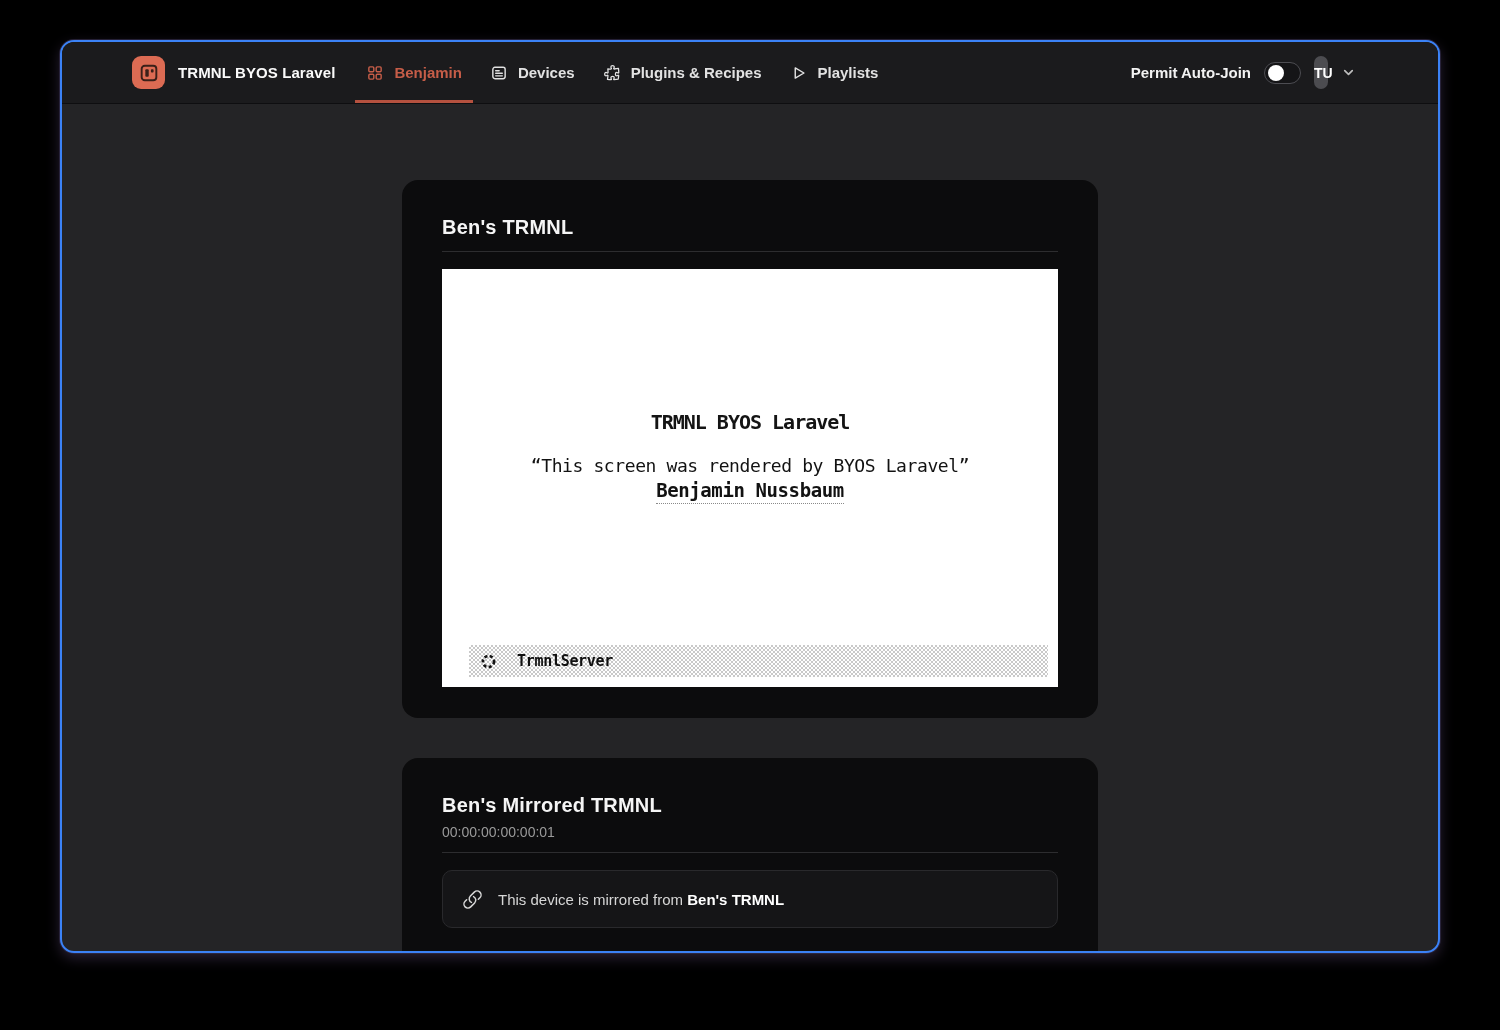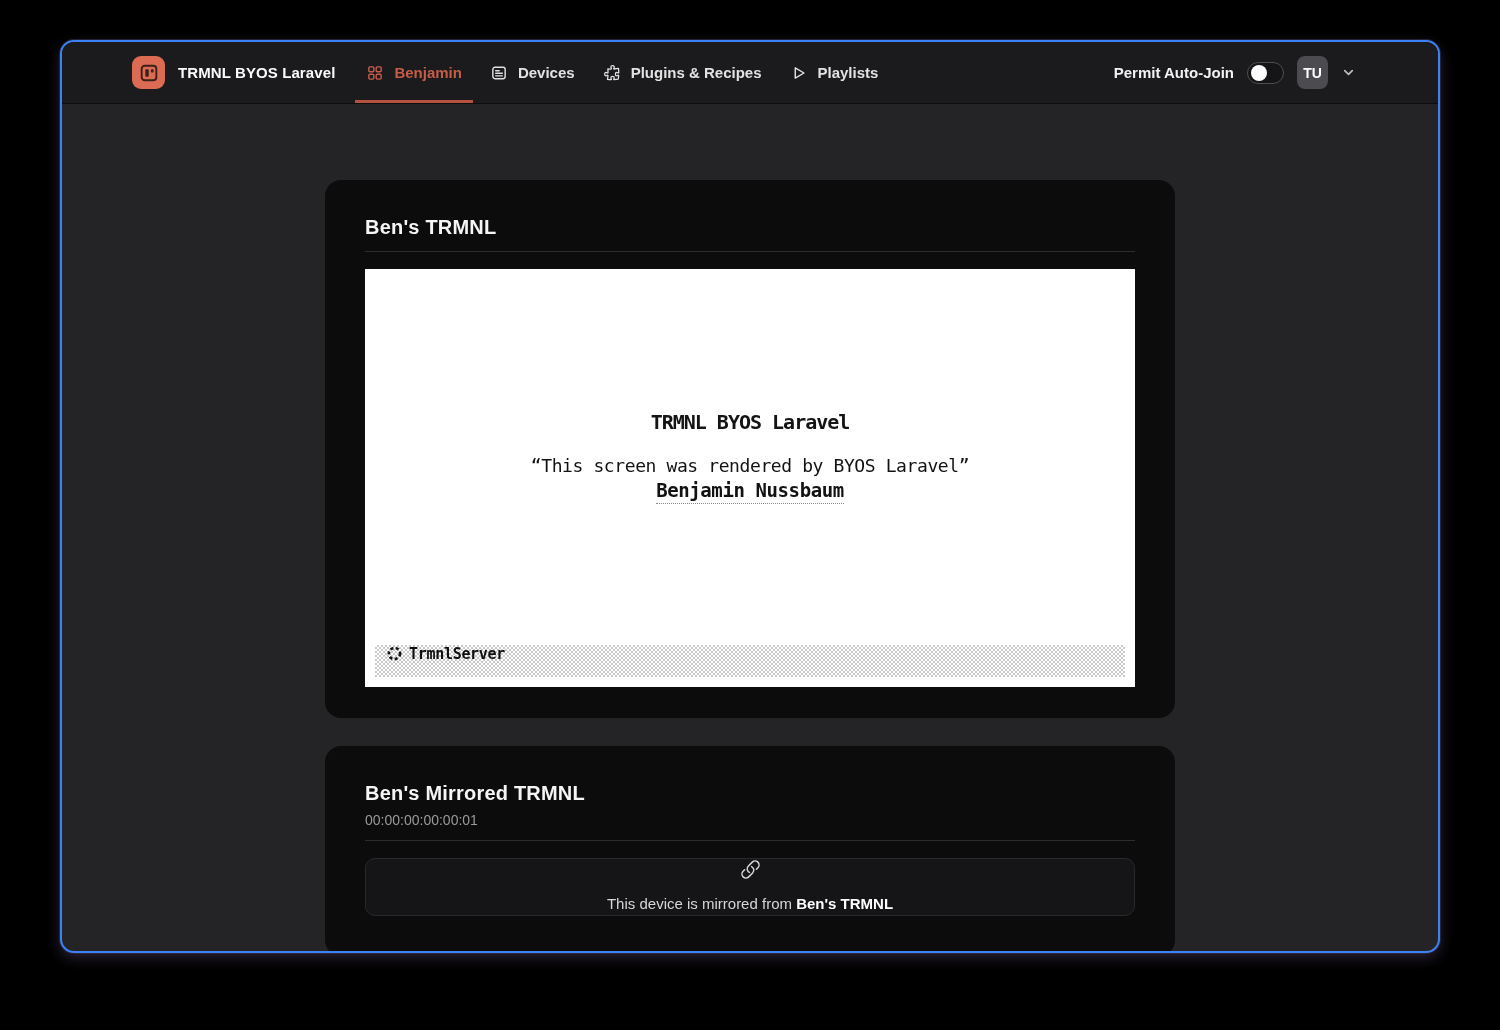--- a/index.html
+++ b/index.html
@@ -29,58 +29,58 @@
   .tab svg { flex:0 0 auto; }
   .tab.active { color:#c65d48; box-shadow:inset 0 -3px 0 #b5513f; }
   .nav-right { margin-left:auto; display:flex; align-items:center; gap:13px; }
   .toggle-label { font-size:15px; font-weight:600; color:#f2f2f2; }
   .toggle {
     width:37px; height:22px; border-radius:11px; background:#151517;
     border:1px solid #4d4d52; position:relative; cursor:pointer;
   }
   .toggle .knob { position:absolute; left:3px; top:2px; width:16px; height:16px; border-radius:50%; background:#fff; }
   .avatar {
-    width:31px; height:33px; border-radius:8px; background:#4c4c50;
+    width:14px; height:33px; border-radius:8px; background:#4c4c50;
     display:grid; place-items:center; font-size:14px; font-weight:600; color:#fff; cursor:pointer;
   }
   .chevron { display:grid; place-items:center; cursor:pointer; color:#bdbdbd; }
   
   .content { height:850px; overflow:hidden; }
   .card {
-    width:850px; margin:0 auto; background:#0c0c0d; border-radius:16px;
+    width:696px; margin:0 auto; background:#0c0c0d; border-radius:16px;
     padding:36px 40px 31px;
   }
   .card-first { margin-top:76px; }
-  .card-second { margin-top:28px; padding-bottom:40px; }
+  .card-second { margin-top:40px; padding-bottom:40px; }
   .device-name { font-size:20px; font-weight:700; color:#f5f5f5; letter-spacing:.2px; }
   .device-mac { margin-top:7px; font-size:14px; color:#9a9a9a; }
   .divider { height:1px; background:#2d2d2f; margin-top:12px; }
   
   .screen { position:relative; margin-top:17px; height:418px; background:#ffffff; color:#121212; }
   .screen-center {
     position:absolute; left:0; right:0; top:0; bottom:42px;
     display:flex; flex-direction:column; align-items:center; justify-content:center;
     font-family:"DejaVu Sans Mono", monospace; text-align:center;
   }
   .screen-heading { font-size:20px; font-weight:700; letter-spacing:-1px; color:#141414; }
   .screen-quote { margin-top:21px; font-size:18px; font-weight:400; letter-spacing:-.4px; }
   .screen-author {
     margin-top:3px; font-size:19px; font-weight:700; letter-spacing:-.4px;
     border-bottom:1px dotted #8a8a8a; padding-bottom:2px;
   }
   .screen-bar {
-    position:absolute; left:10px; right:10px; bottom:10px; height:32px;
+    position:absolute; left:27px; right:10px; bottom:10px; height:32px;
     background:conic-gradient(#c9c9c9 90deg, #ffffff 90deg 180deg, #c9c9c9 180deg 270deg, #ffffff 270deg) 0 0/4px 4px;
-    display:flex; gap:6px; padding:0 11px;
+    display:flex; align-items:center; gap:20px; padding:0 11px;
   }
   .screen-bar-label { font-family:"DejaVu Sans Mono", monospace; font-size:15px; font-weight:700; color:#101010; letter-spacing:-.3px; }
   
   .mirror-box {
     margin-top:17px; height:58px; background:#151517; border:1px solid #29292c;
-    border-radius:10px; display:flex; align-items:center; gap:15px; padding:0 19px;flex-direction:column;
+    border-radius:10px; display:flex; align-items:center; gap:15px; padding:0 19px;
   }
   .mirror-text { font-size:15px; color:#d6d6d6; }
   .mirror-text b { color:#ffffff; font-weight:700; }
   svg { display:block; }
 </style>
 </head>
 <body>
 
 <div class="window">
 

